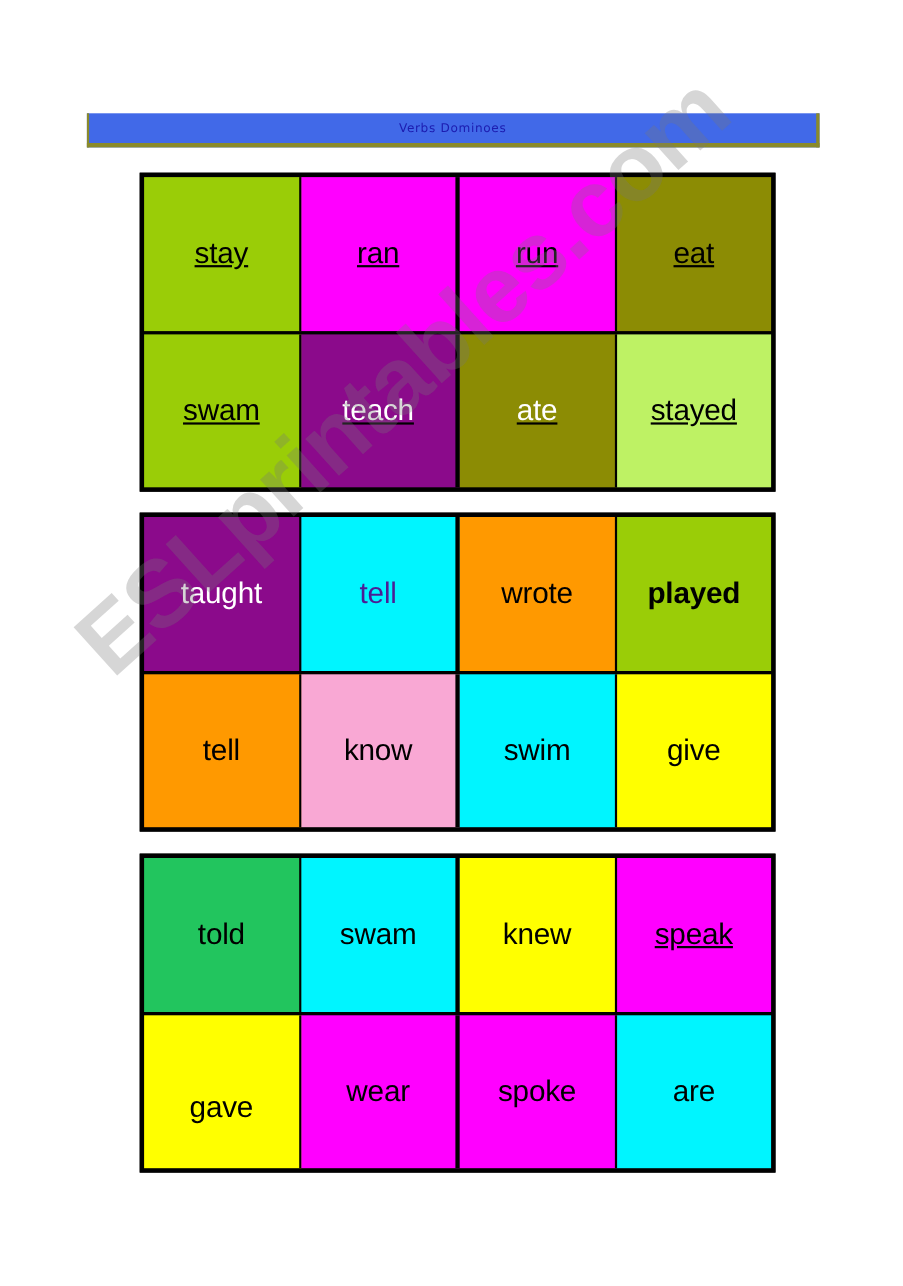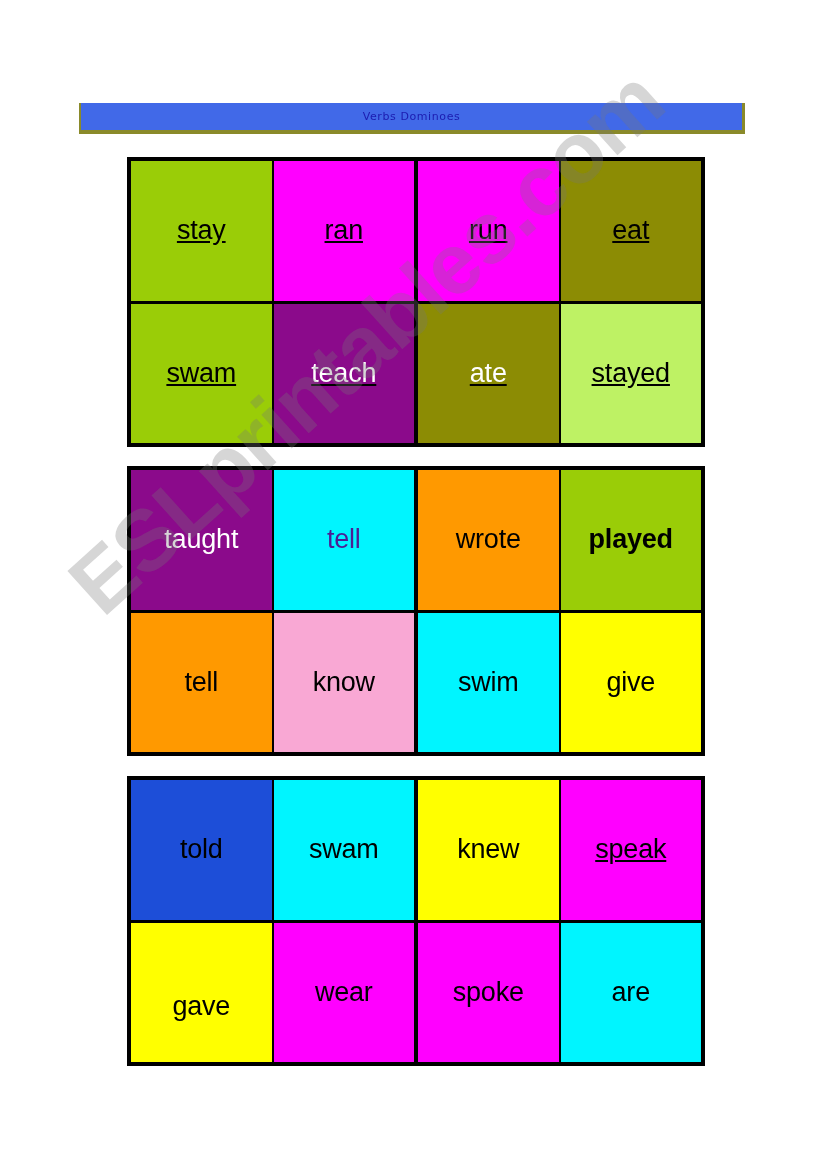--- a/index.html
+++ b/index.html
@@ -175,21 +175,21 @@
         <span class="cell-label" style="color: rgb(0, 0, 0);">swim</span>
       </div>
       <div class="cell" style="background-color: rgb(255, 255, 0);">
         <span class="cell-label" style="color: rgb(0, 0, 0);">give</span>
       </div>
     </div>
   </div>
 
   <div class="block" id="block-3">
     <div class="domino-row top">
-      <div class="cell" style="background-color: #1d4ed8;">
+      <div class="cell" style="background-color: #22c55e;">
         <span class="cell-label" style="color: rgb(0, 0, 0);">told</span>
       </div>
       <div class="cell sep-thick" style="background-color: rgb(0, 245, 255);">
         <span class="cell-label" style="color: rgb(0, 0, 0);">swam</span>
       </div>
       <div class="cell" style="background-color: rgb(255, 255, 0);">
         <span class="cell-label" style="color: rgb(0, 0, 0);">knew</span>
       </div>
       <div class="cell" style="background-color: rgb(255, 0, 255);">
         <span class="cell-label" style="color: rgb(0, 0, 0); text-decoration: underline;">speak</span>

